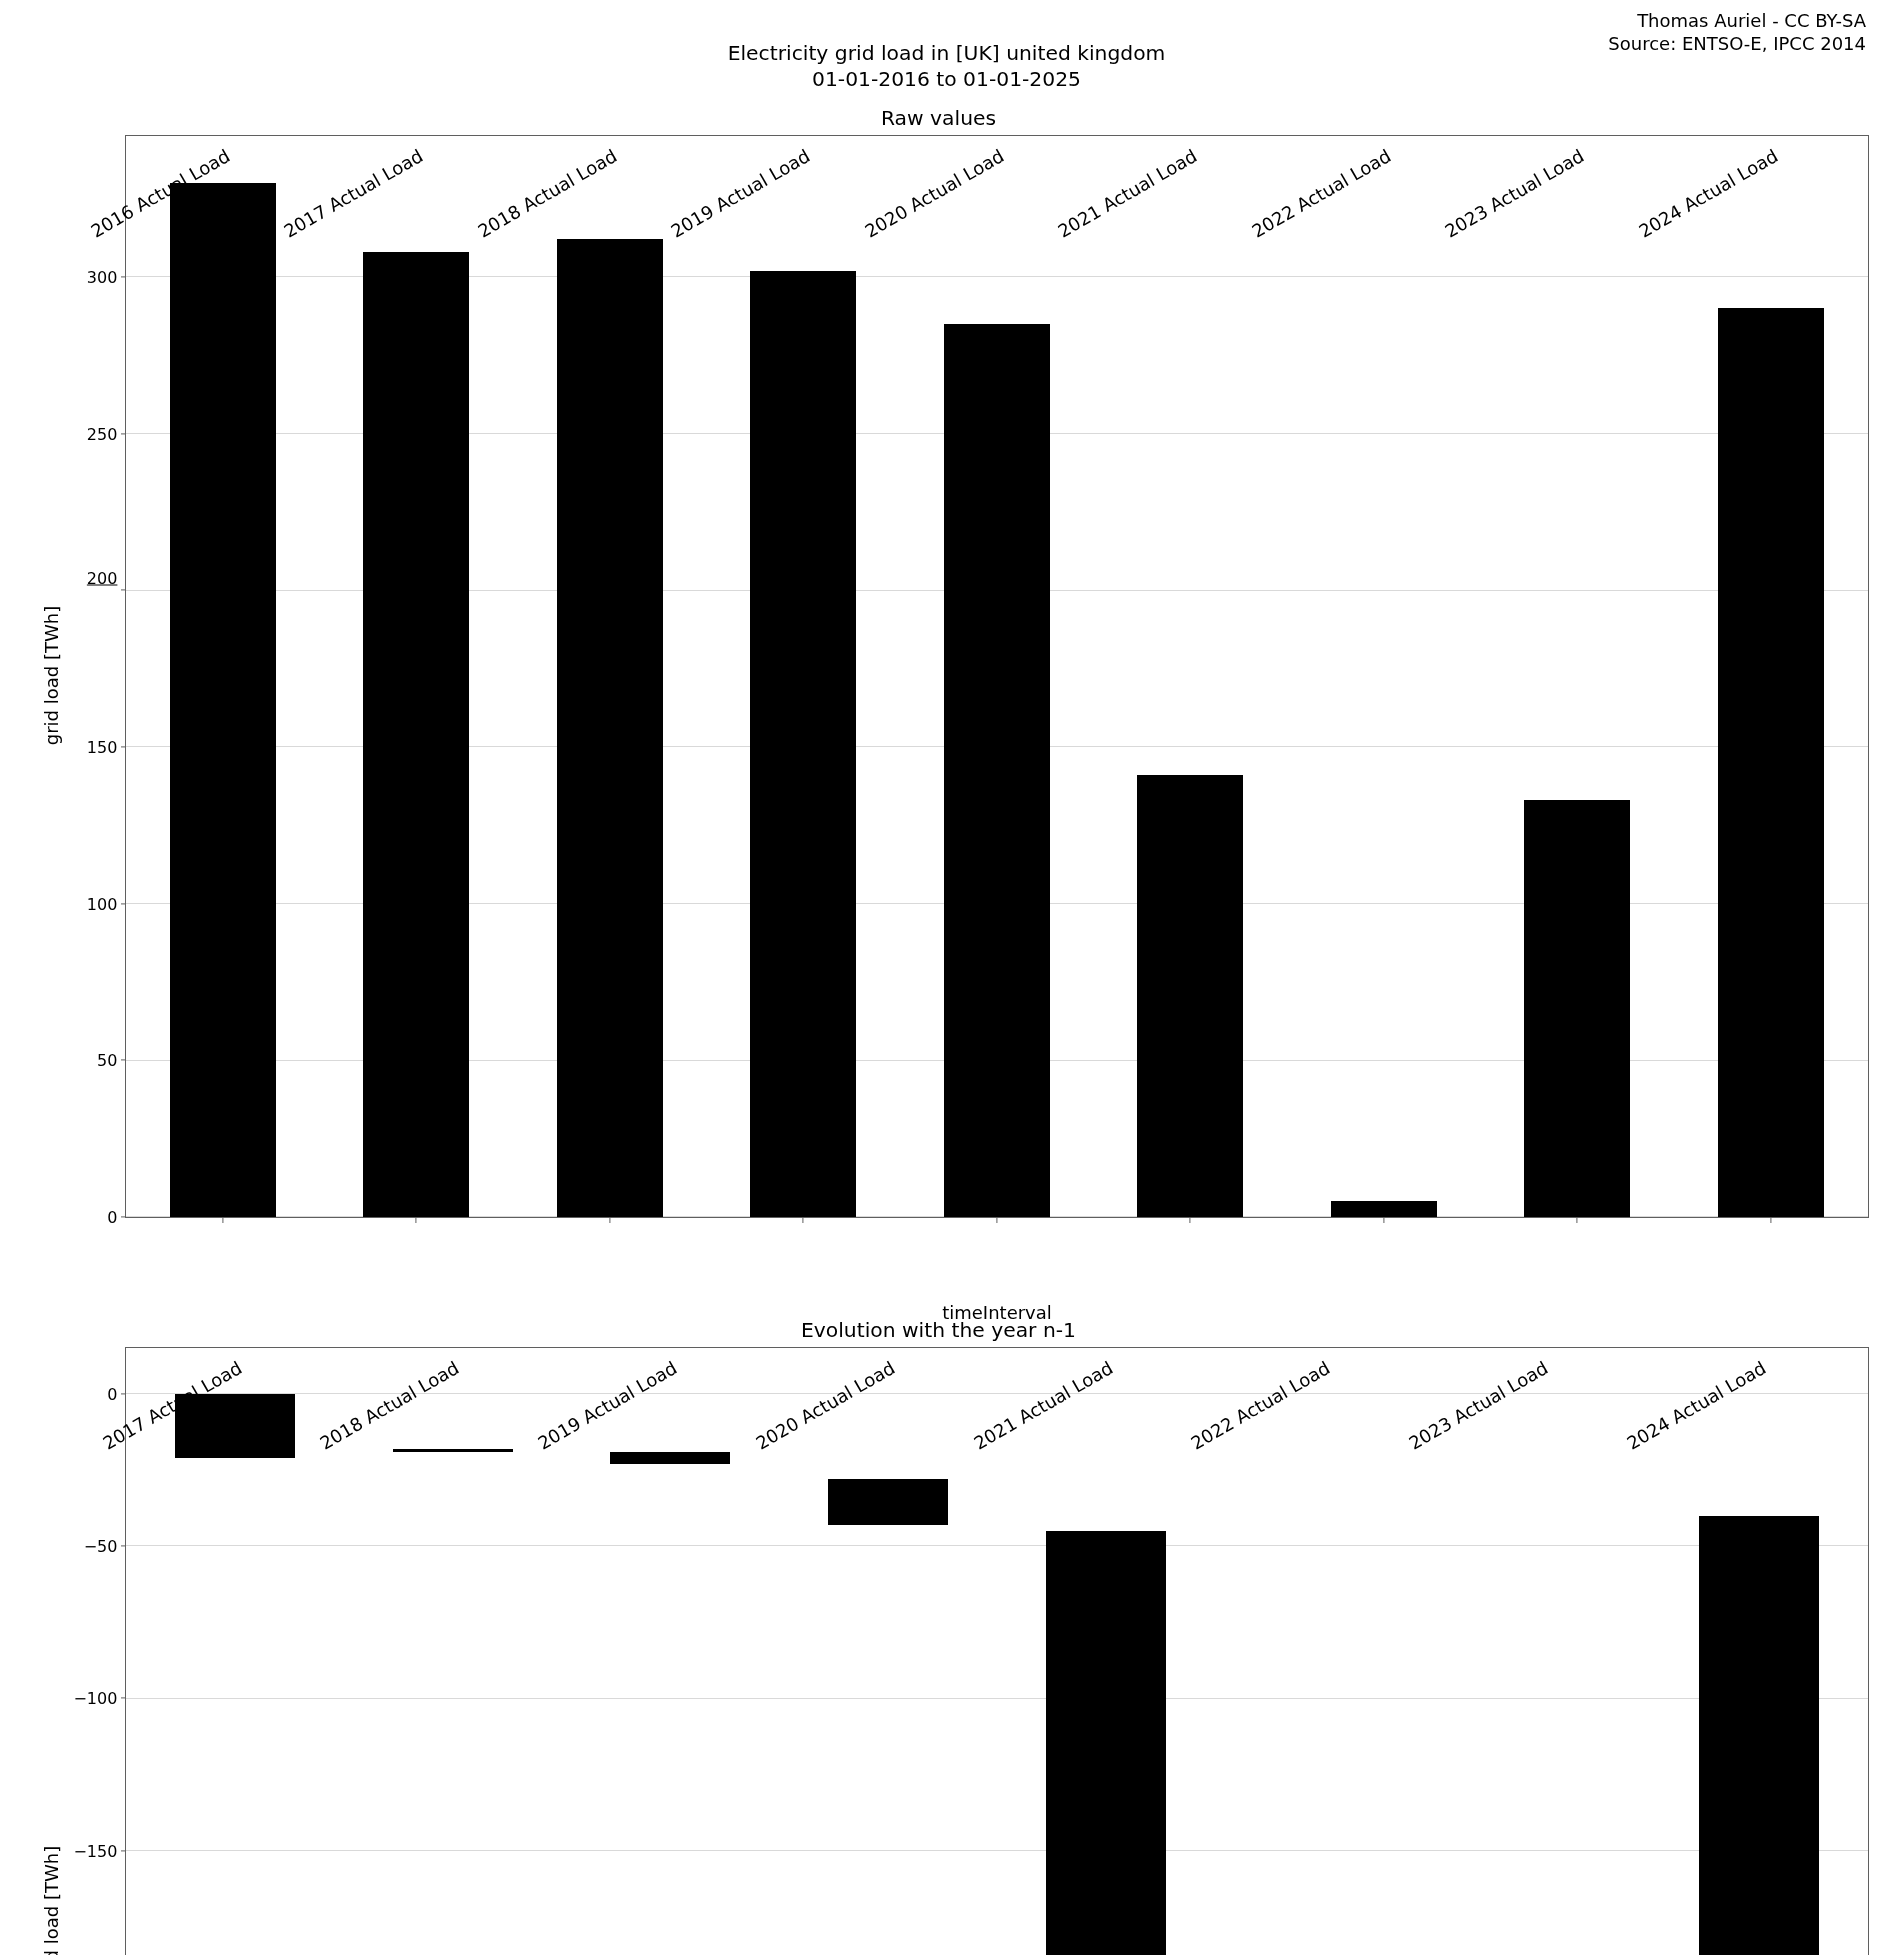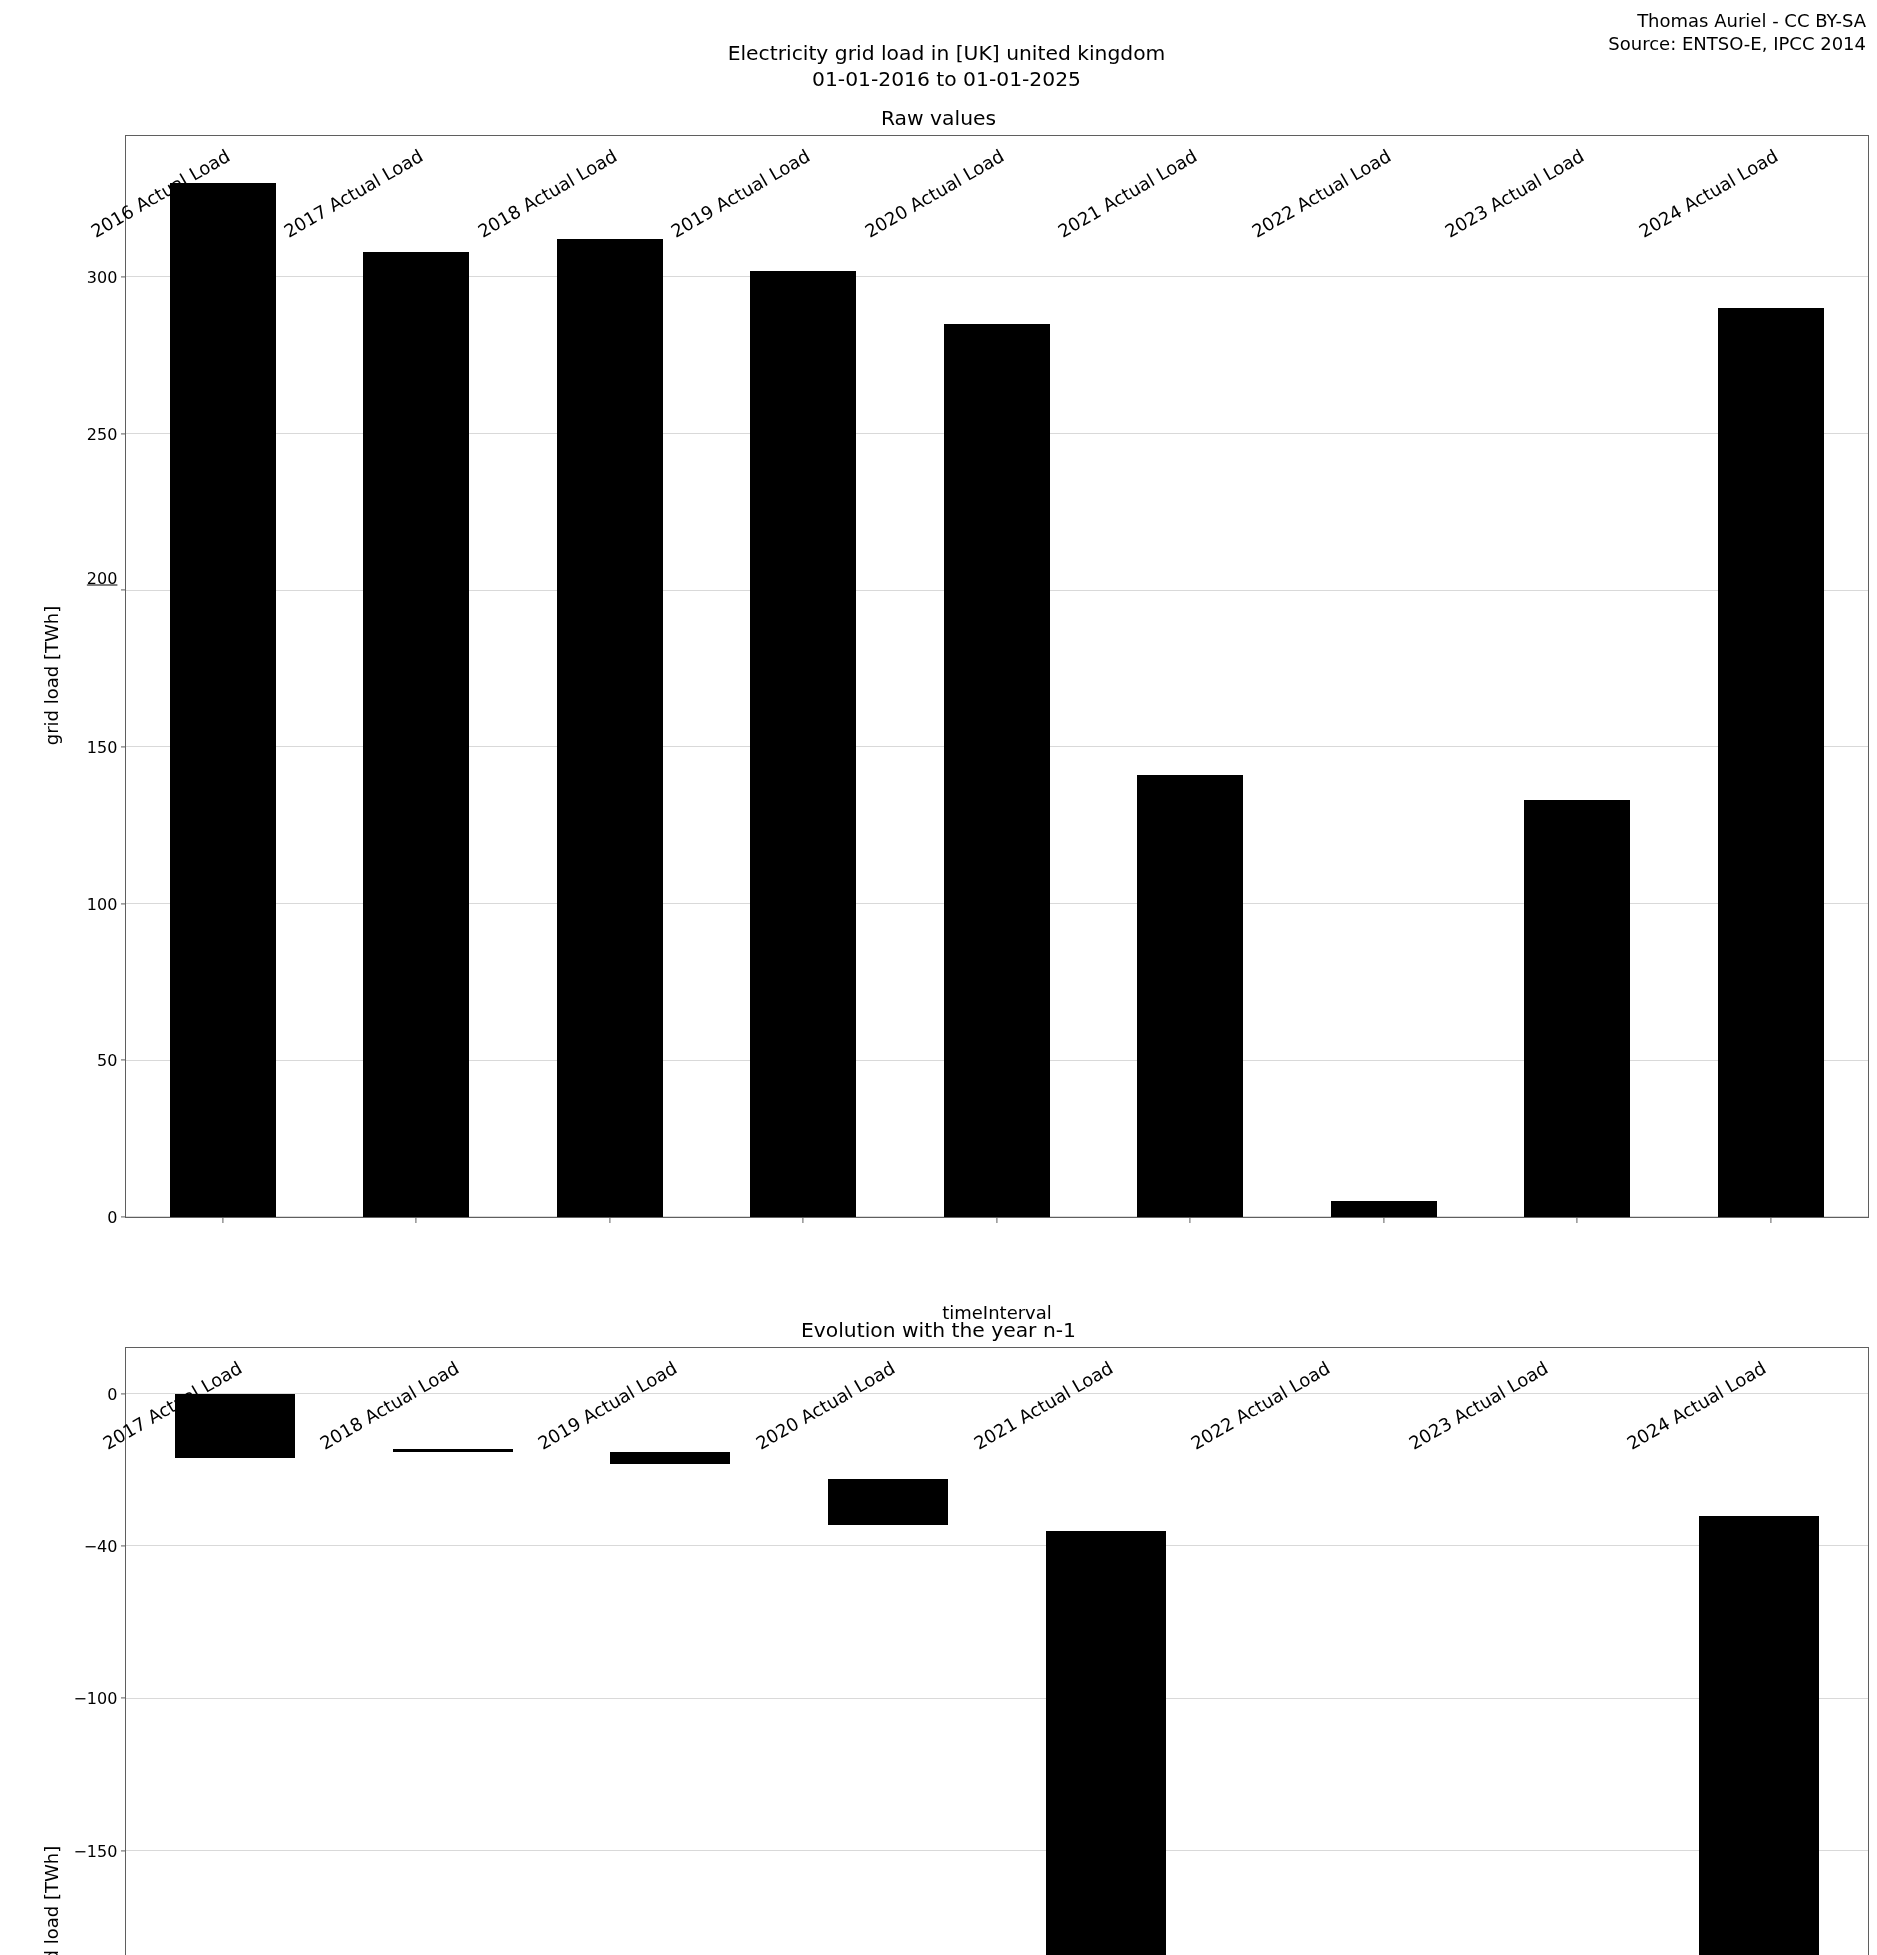--- a/index.html
+++ b/index.html
@@ -189,21 +189,21 @@
 <div class="panel" id="panel1" style="left:0px; top:1318px; width:1877px; height:1185px;">
 
   <div class="panel-title" style="top:0px;">Evolution with the year n-1</div>
 
   <div class="plot" id="plot1" style="left:125px; top:29px; width:1744px; height:1115px;">
   <div class="gridline" style="top: 45px;"></div>
       <div class="ytickmark" style="top: 46px;"></div>
       <div class="ytick" style="top: 46px;">0</div>
       <div class="gridline" style="top: 197px;"></div>
       <div class="ytickmark" style="top: 198px;"></div>
-      <div class="ytick" style="top: 198px;">−40</div>
+      <div class="ytick" style="top: 198px;">−50</div>
       <div class="gridline" style="top: 350px;"></div>
       <div class="ytickmark" style="top: 350px;"></div>
       <div class="ytick" style="top: 350px;">−100</div>
       <div class="gridline" style="top: 502px;"></div>
       <div class="ytickmark" style="top: 503px;"></div>
       <div class="ytick" style="top: 503px;">−150</div>
       <div class="bar" style="left: 49px; top: 46px; width: 120px; height: 64px; background: rgb(0, 0, 0);"></div>
       <div class="xtick" style="left: -188px; width: 297px; top: 8.6px;">2017 Actual Load</div>
       <div class="bar" style="left: 267px; top: 101px; width: 120px; height: 3px; background: rgb(0, 0, 0);"></div>
       <div class="xtick" style="left: 29px; width: 297px; top: 8.6px;">2018 Actual Load</div>

